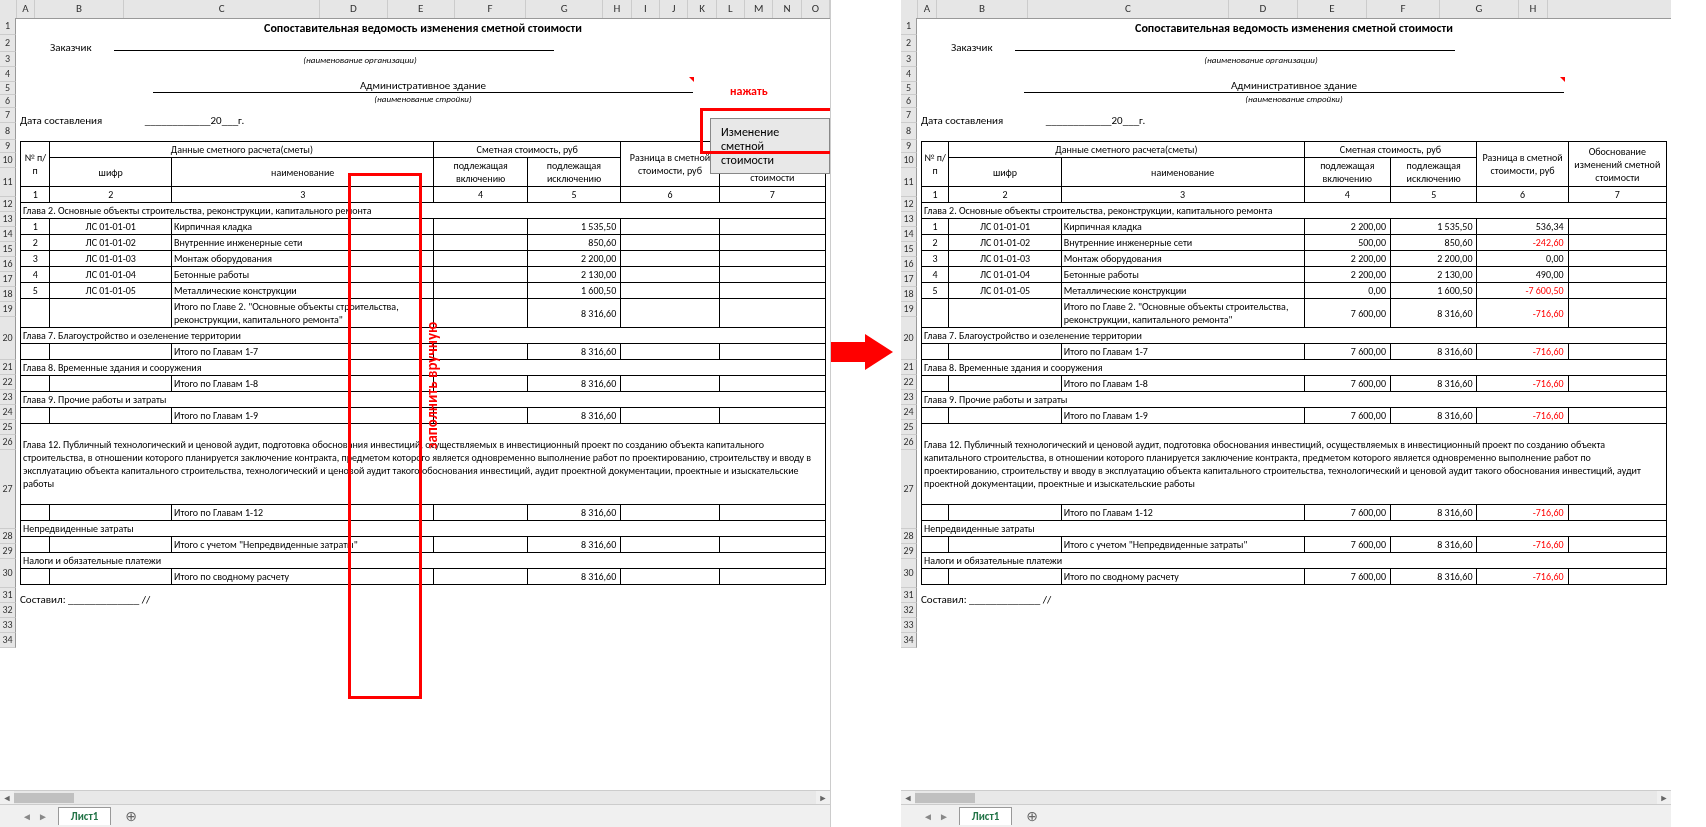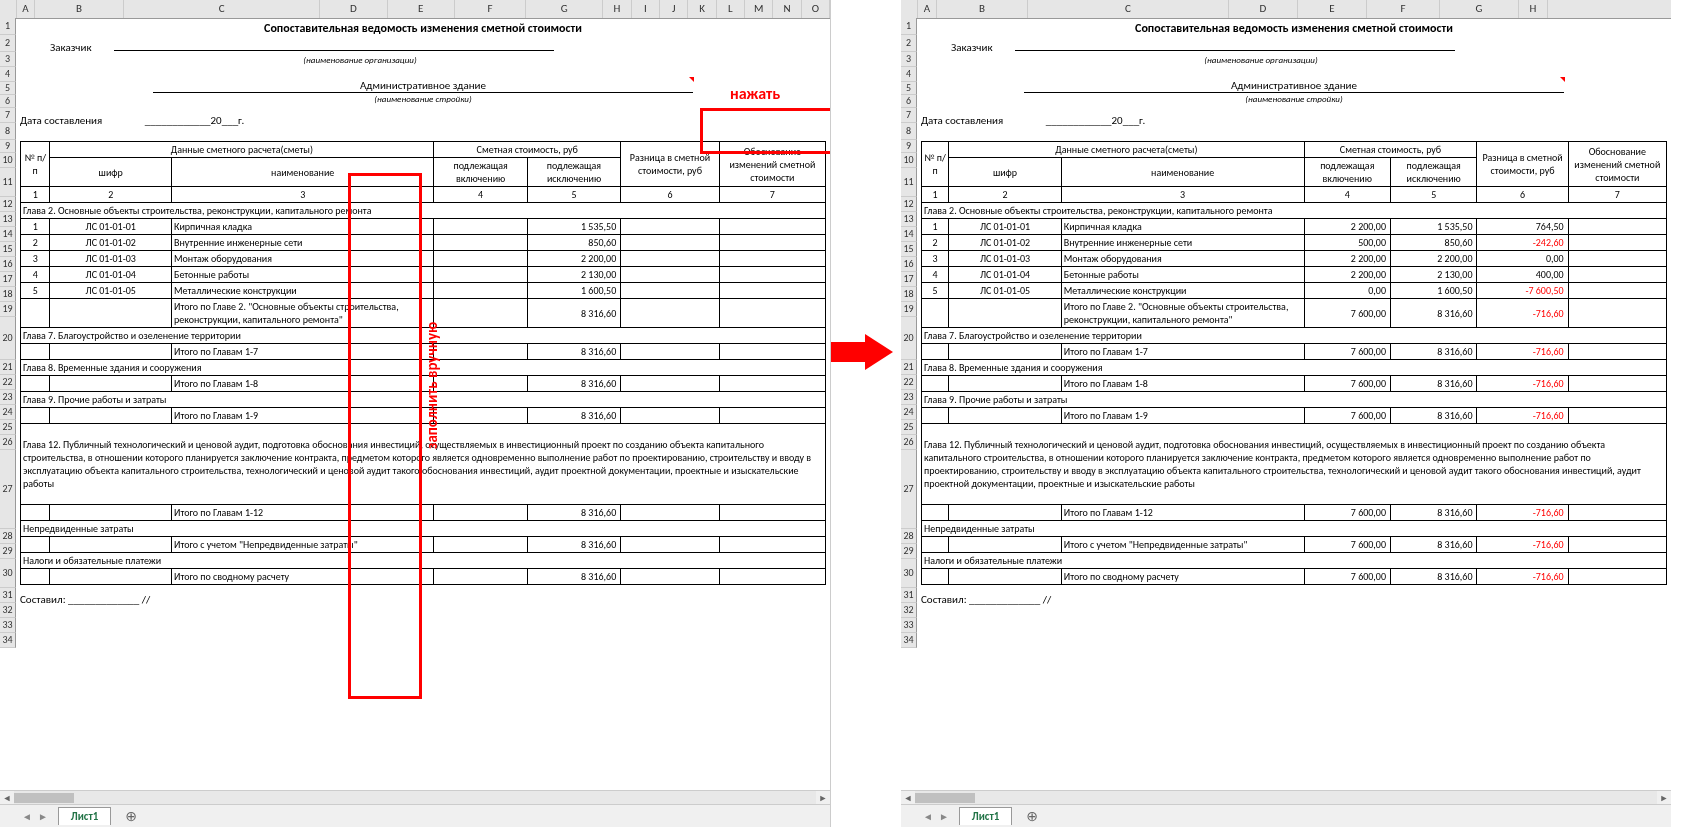--- a/index.html
+++ b/index.html
@@ -20,21 +20,21 @@
 td,th{border:1px solid #000;padding:1px 2px;vertical-align:middle}
 th{font-weight:normal;text-align:center}
 .num{text-align:center}
 .amt{text-align:right;padding-right:4px}
 .neg{color:red}
 .sect{font-weight:normal}
 .hlbox{position:absolute;border:3px solid red;pointer-events:none}
 .rot{position:absolute;color:red;font-weight:bold;font-size:15px;transform:rotate(-90deg);transform-origin:center;pointer-events:none}
 .pressbtn{position:absolute;background:#e8e8e8;border:1px solid #888;padding:6px 10px;font-size:12px}
 .pressbox{position:absolute;border:3px solid red;pointer-events:none}
-.presslbl{position:absolute;color:red;font-weight:bold;font-size:16px}
+.presslbl{position:absolute;color:red;font-weight:bold;font-size:12px}
 .arrow{position:absolute;width:0;height:0;border-top:18px solid transparent;border-bottom:18px solid transparent;border-left:28px solid red}
 .arrowtail{position:absolute;height:20px;background:red}
 .tabbar{position:absolute;bottom:0;left:0;right:0;height:22px;background:#f0f0f0;border-top:1px solid #ccc;display:flex;align-items:center;padding-left:20px;gap:8px}
 .tabnav{display:flex;gap:2px}
 .tabnav span{color:#888;font-size:10px;padding:0 2px}
 .tab{background:#fff;border:1px solid #999;border-bottom:none;padding:2px 12px;font-size:11px;color:#217346;font-weight:bold}
 .addtab{color:#666;font-size:14px;padding:0 6px}
 .scroll{position:absolute;bottom:22px;left:0;right:0;height:14px;background:#f0f0f0;border-top:1px solid #ccc;display:flex}
 .scroll .sbtn{width:14px;text-align:center;color:#666;font-size:9px;line-height:14px}
 .scroll .track{flex:1;background:#e8e8e8;position:relative}
@@ -275,20 +275,21 @@
           </tr>
     </tbody>
       </table>
     <div style="margin-top:8px">Составил: _____________ //</div>
   </div>
 
   <div class="hlbox" style="left:348px;top:173px;width:68px;height:520px"></div>
   <div class="rot" style="left:342px;top:350px;width:180px">заполнить вручную</div>
 
   <div class="presslbl" style="left:730px;top:84px">нажать</div>
+  <div class="pressbtn" style="left:710px;top:118px">Изменение сметной стоимости</div>
   <div class="pressbox" style="left:700px;top:108px;width:176px;height:40px"></div>
 
   <div class="scroll">
     <div class="sbtn">◄</div>
     <div class="track">
         <div class="thumb"></div>
       </div>
     <div class="sbtn">►</div>
   </div>
   <div class="tabbar">
@@ -400,21 +401,21 @@
             <td colspan="7" class="sect">Глава 2. Основные объекты строительства, реконструкции, капитального ремонта</td>
           </tr>
       </tbody>
         <tbody id="items-right">
           <tr>
             <td class="num">1</td>
             <td class="num">ЛС 01-01-01</td>
             <td>Кирпичная кладка</td>
             <td class="amt">2 200,00</td>
             <td class="amt">1 535,50</td>
-            <td class="amt ">764,50</td>
+            <td class="amt ">536,34</td>
             <td></td>
           </tr>
           <tr>
             <td class="num">2</td>
             <td class="num">ЛС 01-01-02</td>
             <td>Внутренние инженерные сети</td>
             <td class="amt">500,00</td>
             <td class="amt">850,60</td>
             <td class="amt neg">-242,60</td>
             <td></td>
@@ -427,21 +428,21 @@
             <td class="amt">2 200,00</td>
             <td class="amt ">0,00</td>
             <td></td>
           </tr>
           <tr>
             <td class="num">4</td>
             <td class="num">ЛС 01-01-04</td>
             <td>Бетонные работы</td>
             <td class="amt">2 200,00</td>
             <td class="amt">2 130,00</td>
-            <td class="amt ">400,00</td>
+            <td class="amt ">490,00</td>
             <td></td>
           </tr>
           <tr>
             <td class="num">5</td>
             <td class="num">ЛС 01-01-05</td>
             <td>Металлические конструкции</td>
             <td class="amt">0,00</td>
             <td class="amt">1 600,50</td>
             <td class="amt neg">-7 600,50</td>
             <td></td>

